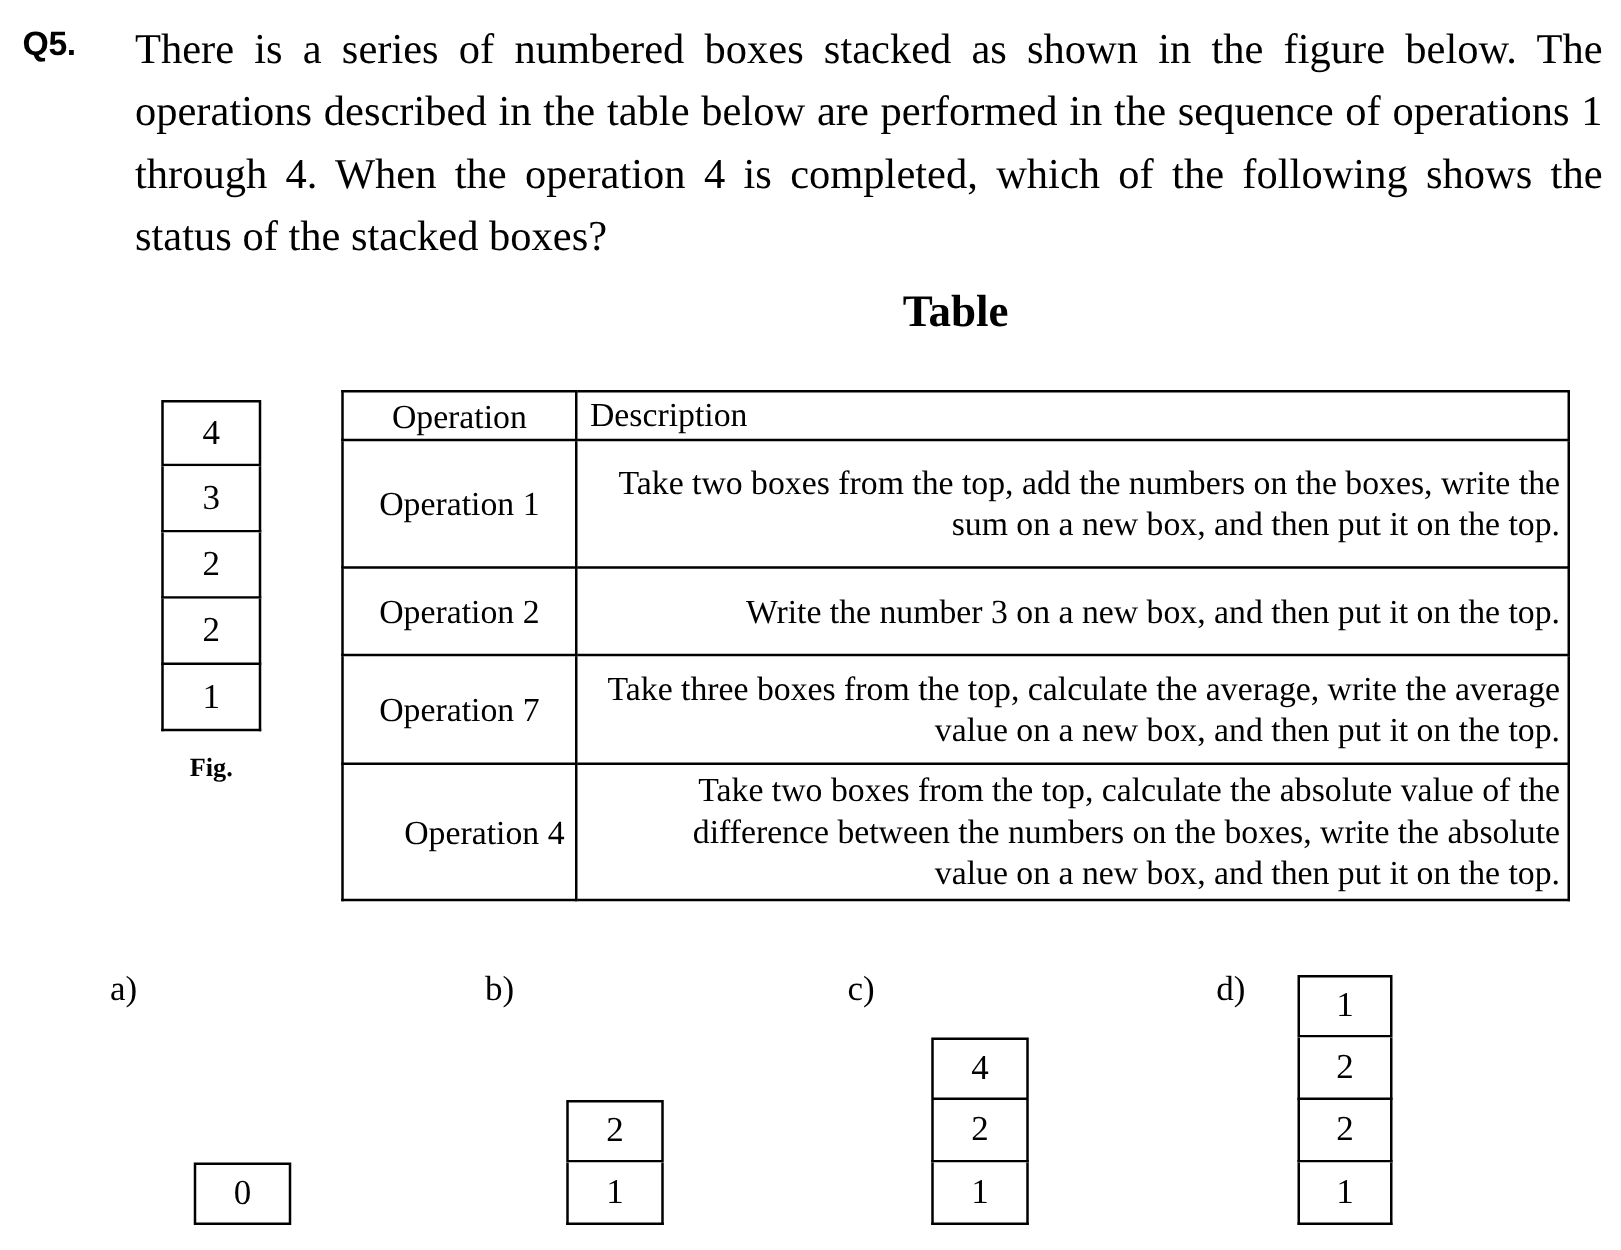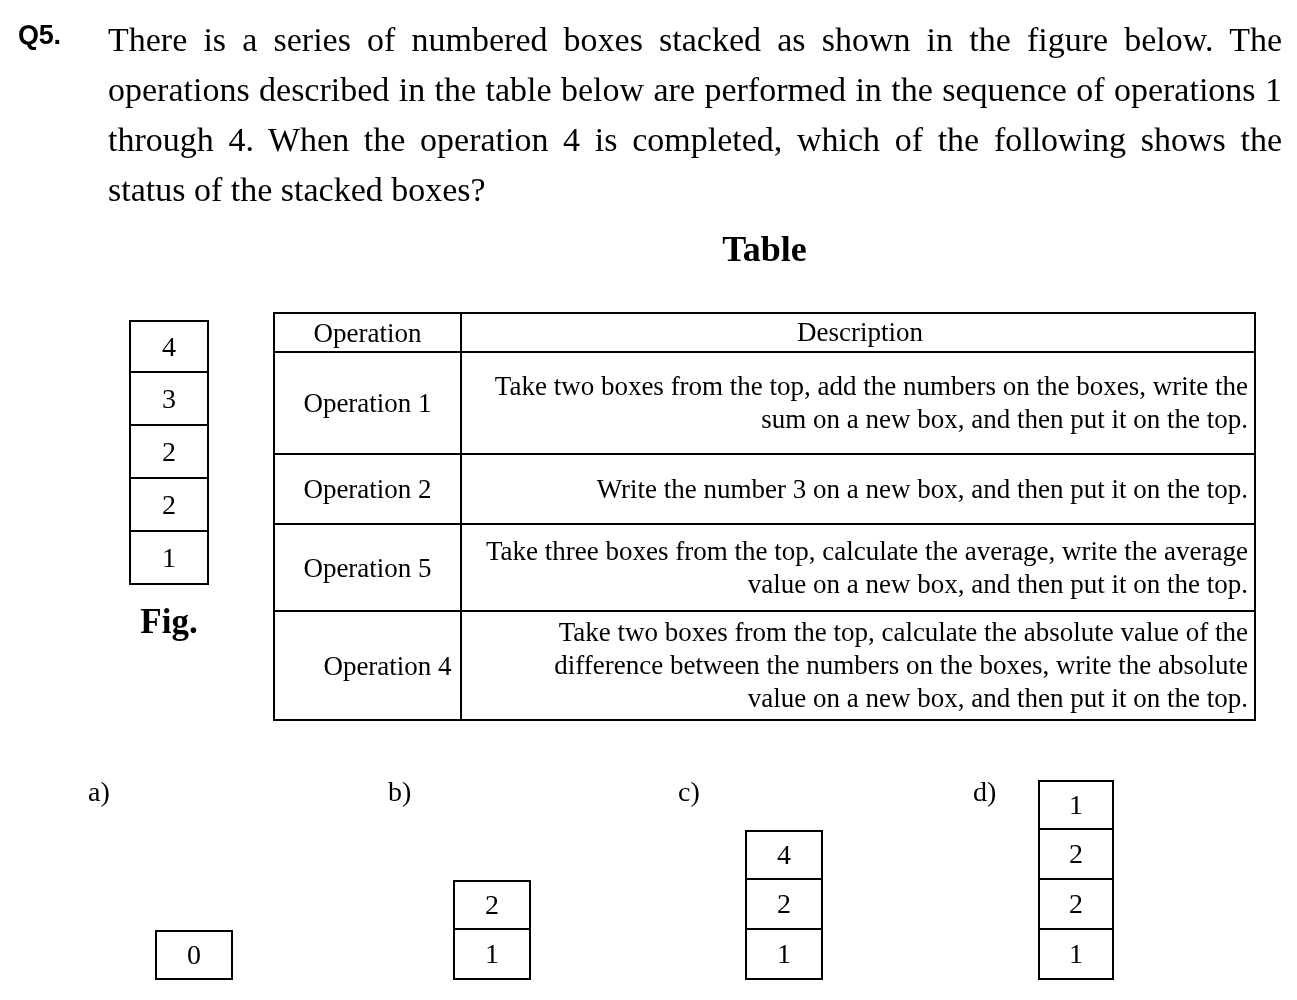--- a/index.html
+++ b/index.html
@@ -82,21 +82,21 @@
   }
   #ops-table .col-desc {
     text-align: right;
     padding: 1px 6px 1px 10px;
     line-height: 33px;
   }
   #ops-table thead td {
     height: 35px;
   }
   #ops-table thead .col-desc {
-    text-align: center;
+    text-align: left;
   }
   #ops-table tbody tr.r1 td { height: 98px; }
   #ops-table tbody tr.r2 td { height: 66px; }
   #ops-table tbody tr.r3 td { height: 83px; }
   #ops-table tbody tr.r4 td { height: 105px; padding-left: 40px; }
   #ops-table tbody tr.r2 .col-desc { line-height: 33px; }
 
   
   .stack {
     position: absolute;
@@ -126,21 +126,21 @@
   #fig-stack .box {
     height: 53px;
   }
   #fig-caption {
     position: absolute;
     left: 129px;
     top: 602px;
     width: 80px;
     text-align: center;
     font-weight: bold;
-    font-size: 35px;
+    font-size: 21px;
   }
 
   
   .opt-label {
     position: absolute;
     font-size: 28px;
     line-height: 32px;
   }
   #opt-a-label { left: 88px;  top: 776px; }
   #opt-b-label { left: 388px; top: 776px; }
@@ -184,21 +184,21 @@
   <tbody>
     <tr class="r1">
       <td class="col-op">Operation 1</td>
       <td class="col-desc">Take two boxes from the top, add the numbers on the boxes, write the sum on a new box, and then put it on the top.</td>
     </tr>
     <tr class="r2">
       <td class="col-op">Operation 2</td>
       <td class="col-desc">Write the number 3 on a new box, and then put it on the top.</td>
     </tr>
     <tr class="r3">
-      <td class="col-op">Operation 5</td>
+      <td class="col-op">Operation 7</td>
       <td class="col-desc">Take three boxes from the top, calculate the average, write the average value on a new box, and then put it on the top.</td>
     </tr>
     <tr class="r4">
       <td class="col-op">Operation 4</td>
       <td class="col-desc">Take two boxes from the top, calculate the absolute value of the difference between the numbers on the boxes, write the absolute value on a new box, and then put it on the top.</td>
     </tr>
   </tbody>
 </table>
 
 <div class="opt-label" id="opt-a-label">a)</div>

